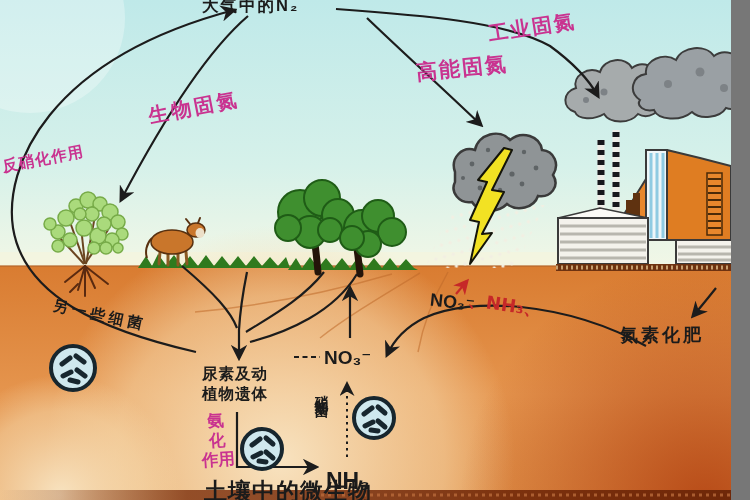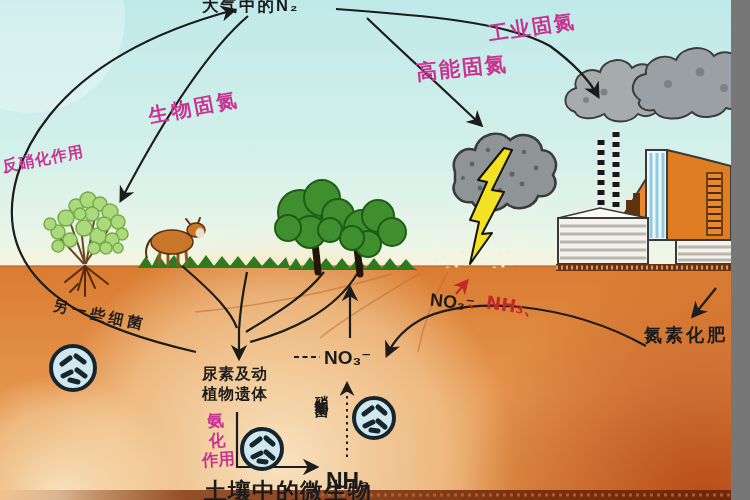--- a/index.html
+++ b/index.html
@@ -307,15 +307,15 @@
 <div class="lbl vert" style="left:312px;top:384px;font-size:13.5px;letter-spacing:3px;height:80px;">硝化细菌</div>
 
 <div class="lbl" style="left:326px;top:468px;font-size:23px;">NH₃</div>
 
 <div class="lbl" style="left:204px;top:476px;font-size:23px;letter-spacing:1px;text-align:right;">土壤中的微生物</div>
 
 <div class="lbl" style="left:430px;top:291px;font-size:18px;transform:rotate(6deg);">NO₃⁻</div>
 
 <div class="lbl hand red" style="left:468px;top:293px;font-size:18px;transform:rotate(8deg);">、NH₃、</div>
 
-<div class="lbl" style="left:620px;top:323px;font-size:18px;letter-spacing:3px;margin-left:24px;">氮素化肥</div>
+<div class="lbl" style="left:620px;top:323px;font-size:18px;letter-spacing:3px;">氮素化肥</div>
 
 </div>
 
 </body></html>

